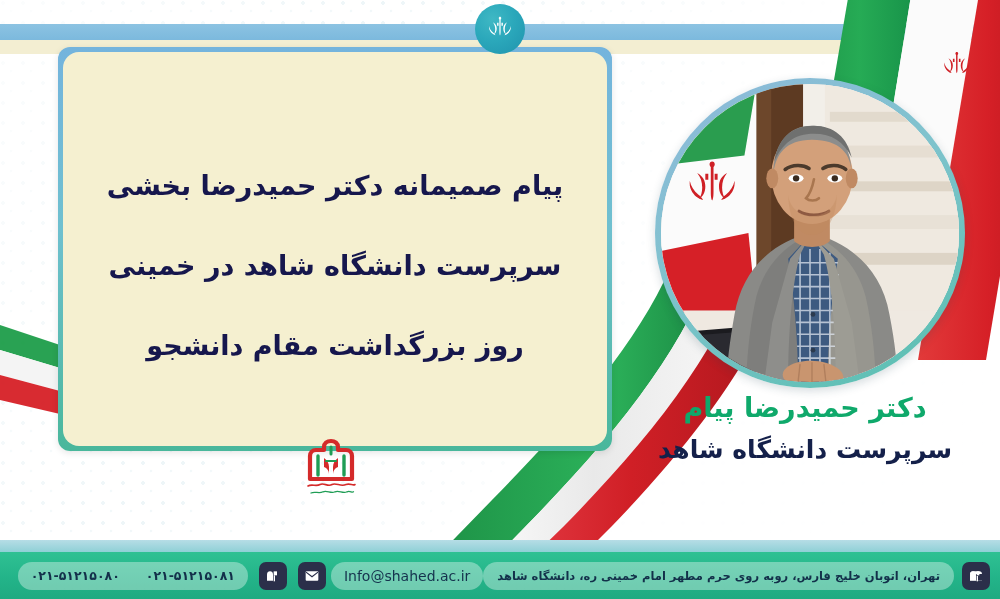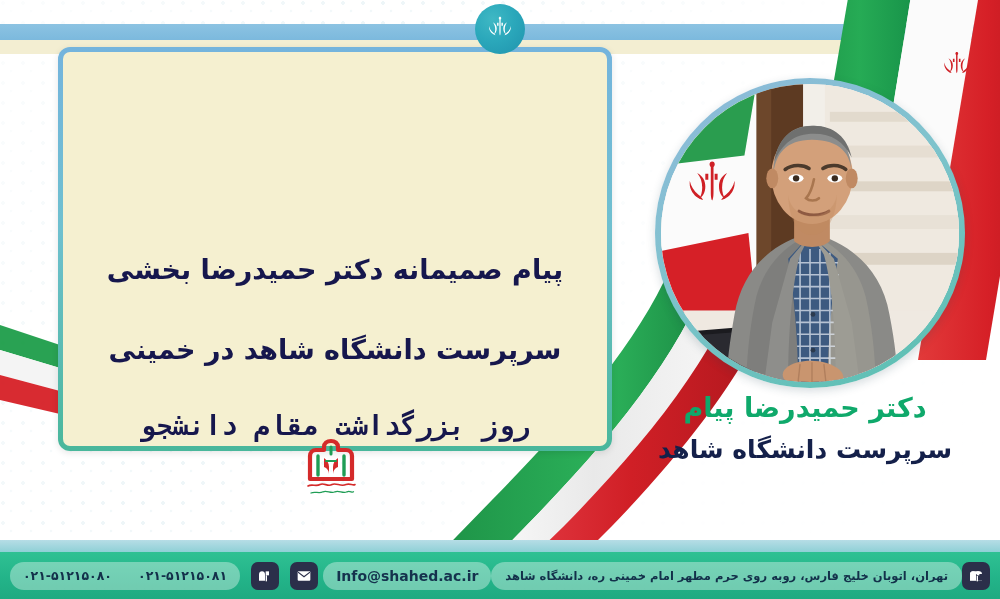--- a/index.html
+++ b/index.html
@@ -73,37 +73,37 @@
     border-radius:12px;
     padding:5px;
     background:linear-gradient(180deg,#74b4dd 0%,#6fc0cf 45%,#49b79b 100%);
     box-shadow:0 2px 7px rgba(0,0,0,.10);
     z-index:5;
     box-sizing:border-box;
   }
   .card-inner{
     width:100%;height:100%;
     background:#f5f0d0;
-    border-radius:7px;
-    display:flex;flex-direction:column;justify-content:flex-end;
+    border-radius:16px;
+    display:flex;flex-direction:column;justify-content:center;
     padding:34px 30px 0 30px;
     box-sizing:border-box;
   }
   .msg-line{
     color:#16174d;
     font-weight:bold;
     font-size:27px;
     line-height:1.25;
     text-align:center;
     direction:rtl;
     letter-spacing:0;
     margin-bottom:46px;
     white-space:nowrap;
   }
-  .msg-line:last-child{margin-bottom:0;font-family:Liberation Mono, monospace;}
+  .msg-line:last-child{margin-bottom:0;}
 
   
   .uni-logo{
     position:absolute;left:296px;top:437px;width:70px;height:62px;z-index:6;
   }
   .uni-logo svg{display:block;width:70px;height:62px;}
 
   
   .portrait-wrap{
     position:absolute;left:655px;top:78px;width:310px;height:310px;z-index:7;
@@ -139,38 +139,38 @@
     z-index:9;
   }
   .footer{
     position:absolute;left:0;right:0;bottom:0;height:47px;
     background:linear-gradient(180deg,#2fc193 0%,#23b489 55%,#1faa81 100%);
     z-index:10;
     display:flex;align-items:center;direction:rtl;
     padding:0 10px;box-sizing:border-box;
   }
   .f-left{display:flex;align-items:center;gap:11px;direction:ltr;margin-left:auto;}
-  .f-right{display:flex;gap:0;direction:rtl;}
+  .f-right{display:flex;gap:8px;direction:rtl;}
   .chip{
     display:flex;align-items:center;height:28px;
     background:rgba(255,255,255,.36);
     border-radius:14px;
     padding:0 13px 0 13px;
     color:#13304a;font-size:12.5px;font-weight:bold;white-space:nowrap;
   }
   .chip.addr{font-size:11.5px;padding:0 14px;}
   .ico{
     width:28px;height:28px;border-radius:7px;
     background:#2b2f4a;
     display:flex;align-items:center;justify-content:center;flex:0 0 auto;
   }
   .ico svg{width:16px;height:16px;display:block;}
   .pair{display:flex;align-items:center;gap:5px;}
   .phones{display:flex;gap:26px;direction:ltr;}
-  .mail-txt{font-weight:bold;font-size:14px;color:#15324d;}
+  .mail-txt{font-weight:normal;font-size:14px;color:#15324d;}
 </style>
 </head>
 <body>
 
 <div id="banner">
 
   <div class="dots"></div>
   <div class="dots-fade"></div>
 
   <div class="topstrip"></div>

